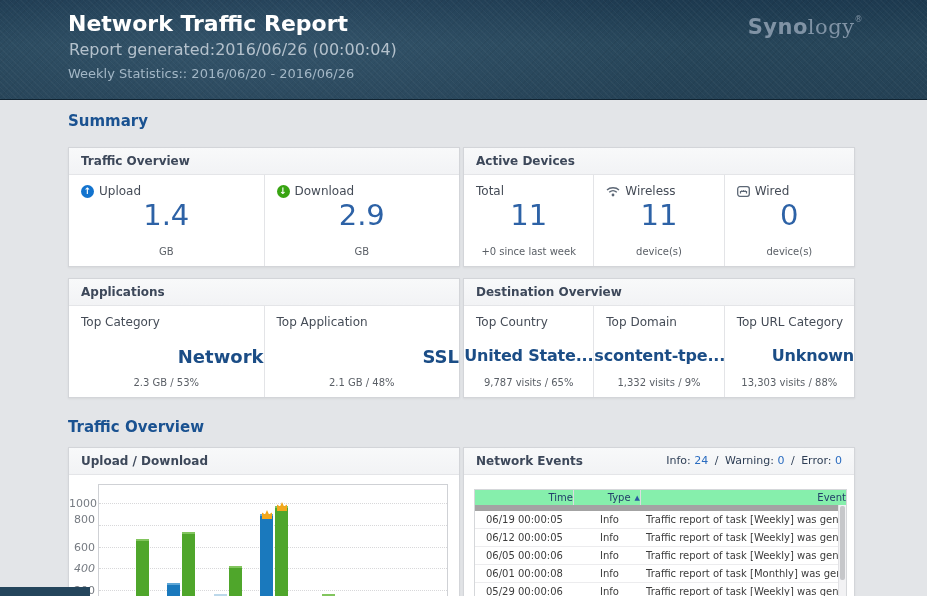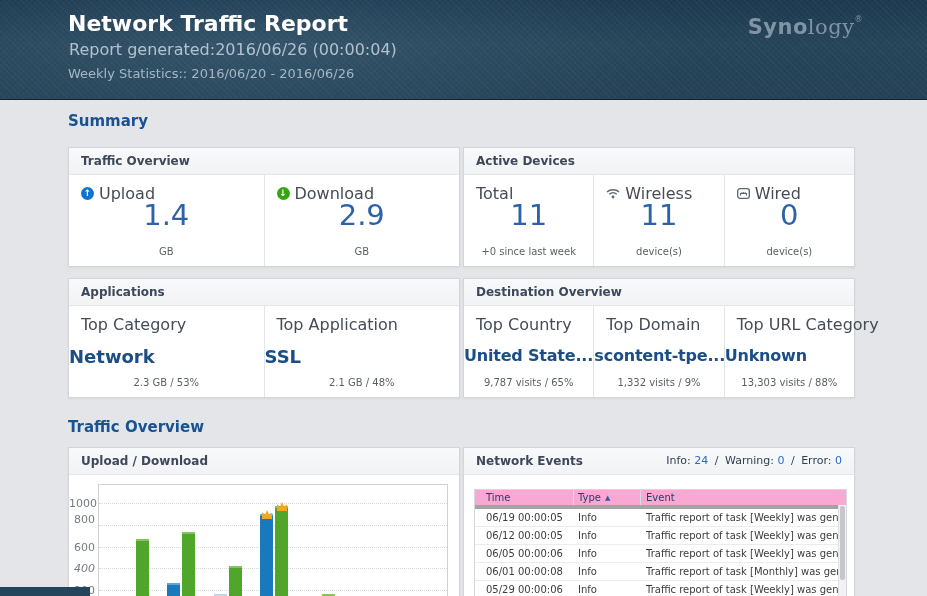--- a/index.html
+++ b/index.html
@@ -34,24 +34,24 @@
   #card-traffic{left:68px;top:147px;width:390px;height:118px;}
   #card-devices{left:463px;top:147px;width:390px;height:118px;}
   #card-apps{left:68px;top:278px;width:390px;height:118px;}
   #card-dest{left:463px;top:278px;width:390px;height:118px;}
   #card-chart{left:68px;top:447px;width:390px;height:210px;}
   #card-events{left:463px;top:447px;width:390px;height:210px;}
 
   .cols{display:flex;height:91px;}
   .col{flex:1;position:relative;border-left:1px solid #e3e4e7;}
   .col:first-child{border-left:none;}
-  .lbl{position:absolute;top:9px;left:12px;font-size:16px;color:#454c57;display:flex;align-items:center;gap:5px;white-space:nowrap;}
+  .lbl{position:absolute;top:9px;left:12px;font-size:12px;color:#454c57;display:flex;align-items:center;gap:5px;white-space:nowrap;}
   .big{position:absolute;top:23px;left:0;right:0;text-align:center;font-size:29px;color:#2d62a6;}
   .sub{position:absolute;bottom:9px;left:0;right:0;text-align:center;font-size:10px;color:#5a5f66;white-space:nowrap;}
-  .val{position:absolute;top:40px;left:0;right:0;text-align:left;font-size:18px;font-weight:bold;
+  .val{position:absolute;top:40px;left:0;right:0;text-align:right;font-size:18px;font-weight:bold;
        color:#1b4d86;white-space:nowrap;overflow:hidden;}
   .val.sm{font-size:16px;letter-spacing:-0.2px;}
 
   .ic-circle{width:13px;height:13px;border-radius:50%;display:inline-flex;align-items:center;
              justify-content:center;color:#fff;font-size:9px;font-weight:bold;line-height:1;}
   .ic-circle.up{background:#1273ce;} .ic-circle.up::before{content:"↑";}
   .ic-circle.down{background:#38a412;} .ic-circle.down::before{content:"↓";}
   .svg-ic{display:inline-flex;align-items:center;}
 
   
@@ -64,30 +64,30 @@
   .bar.muted{background:#a6cbe3;border-top:2px solid #bcd8ea;}
   .crown{position:absolute;width:12px;height:9px;}
 
   
   .ev-stats{position:absolute;right:12px;top:0;height:26px;line-height:26px;font-size:11px;color:#2e3e55;font-weight:normal;}
   .ev-stats .num{color:#2a6cc0;}
   .ev-stats .sep{margin:0 3px;}
   .etable{position:absolute;left:10px;top:41px;width:371px;height:158px;border:1px solid #d5d7da;
           background:#fff;overflow:hidden;}
   .ehead{display:flex;height:15px;line-height:15px;font-size:10px;color:#23406a;
-         border-bottom:4px solid #a3a3a3;background:#f9a8d4;}
+         border-bottom:6px solid #a3a3a3;background:#86efac;text-align:right;}
   .ehead>div{box-sizing:border-box;}
   .th-time{width:99px;padding-left:11px;border-right:1px solid #dcdde0;}
   .th-type{width:67px;padding-left:4px;border-right:1px solid #dcdde0;}
   .th-event{flex:1;padding-left:5px;}
   .sort{font-size:7px;color:#2a5a9e;margin-left:4px;vertical-align:1px;}
   .erow{display:flex;height:17px;line-height:17px;border-bottom:1px solid #ececee;font-size:10px;color:#3c3c3c;}
   .erow>div{box-sizing:border-box;}
   .c-time{width:99px;padding-left:11px;}
-  .c-type{width:67px;padding-left:4px;}
+  .c-type{width:67px;padding-left:4px;text-align:center;}
   .c-event{flex:1;padding-left:5px;padding-right:12px;overflow:hidden;white-space:nowrap;}
   .sbar{position:absolute;right:0;top:15px;bottom:0;width:7px;background:#f2f2f4;border-left:1px solid #e2e2e5;}
   .sthumb{position:absolute;top:1px;left:1px;width:5px;height:74px;background:#c6c7ca;border-radius:2px;}
 
   .status-strip{position:absolute;left:0;top:587px;width:90px;height:9px;background:#24455c;}
 </style>
 </head>
 <body>
 
 <div class="page">

